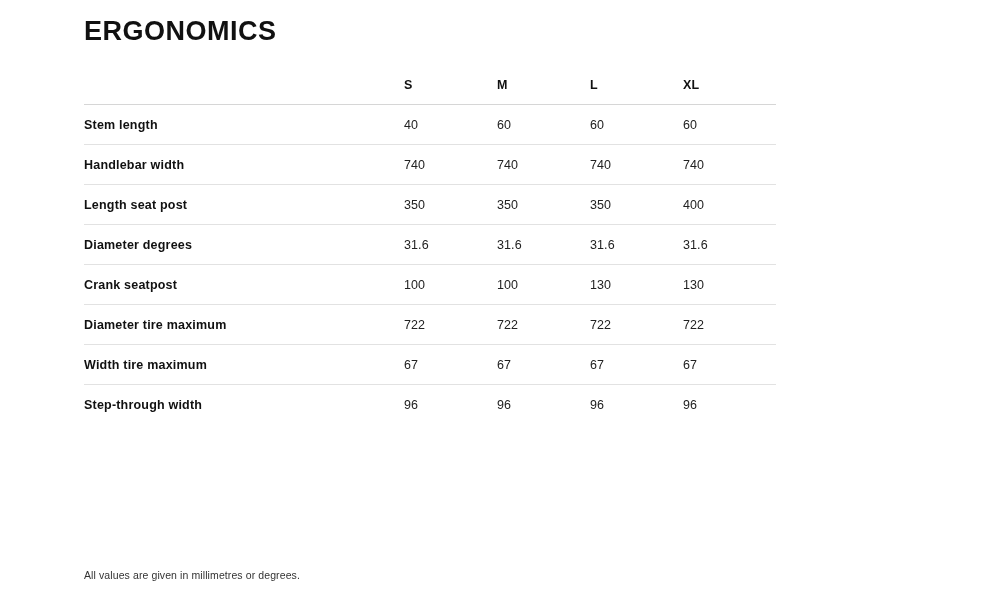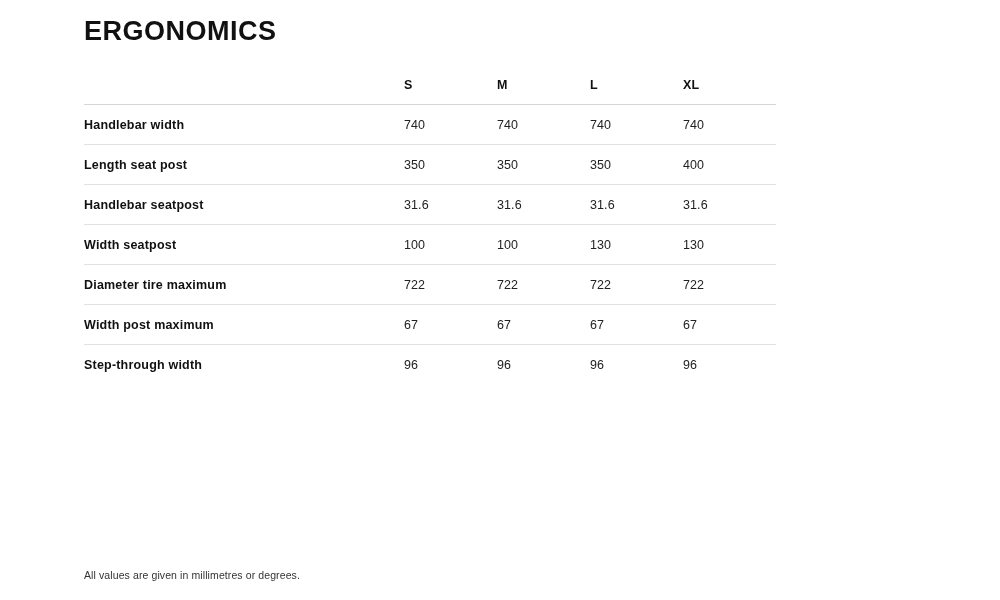--- a/index.html
+++ b/index.html
@@ -103,56 +103,63 @@
         <tr>
           <th class="label-head"></th>
           <th>S</th>
           <th>M</th>
           <th>L</th>
           <th>XL</th>
         </tr>
       </thead>
       <tbody>
         <tr>
+          <td class="row-label">Stem length</td>
+          <td>40</td>
+          <td>60</td>
+          <td>60</td>
+          <td>60</td>
+        </tr>
+        <tr>
           <td class="row-label">Handlebar width</td>
           <td>740</td>
           <td>740</td>
           <td>740</td>
           <td>740</td>
         </tr>
         <tr>
           <td class="row-label">Length seat post</td>
           <td>350</td>
           <td>350</td>
           <td>350</td>
           <td>400</td>
         </tr>
         <tr>
-          <td class="row-label">Handlebar seatpost</td>
+          <td class="row-label">Diameter degrees</td>
           <td>31.6</td>
           <td>31.6</td>
           <td>31.6</td>
           <td>31.6</td>
         </tr>
         <tr>
-          <td class="row-label">Width seatpost</td>
+          <td class="row-label">Crank seatpost</td>
           <td>100</td>
           <td>100</td>
           <td>130</td>
           <td>130</td>
         </tr>
         <tr>
           <td class="row-label">Diameter tire maximum</td>
           <td>722</td>
           <td>722</td>
           <td>722</td>
           <td>722</td>
         </tr>
         <tr>
-          <td class="row-label">Width post maximum</td>
+          <td class="row-label">Width tire maximum</td>
           <td>67</td>
           <td>67</td>
           <td>67</td>
           <td>67</td>
         </tr>
         <tr>
           <td class="row-label">Step-through width</td>
           <td>96</td>
           <td>96</td>
           <td>96</td>

